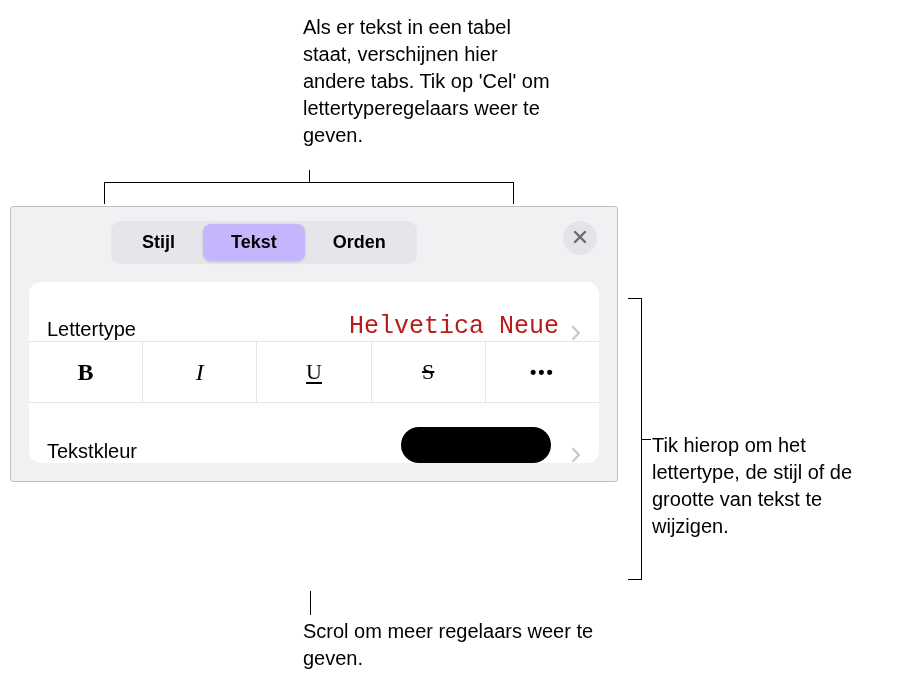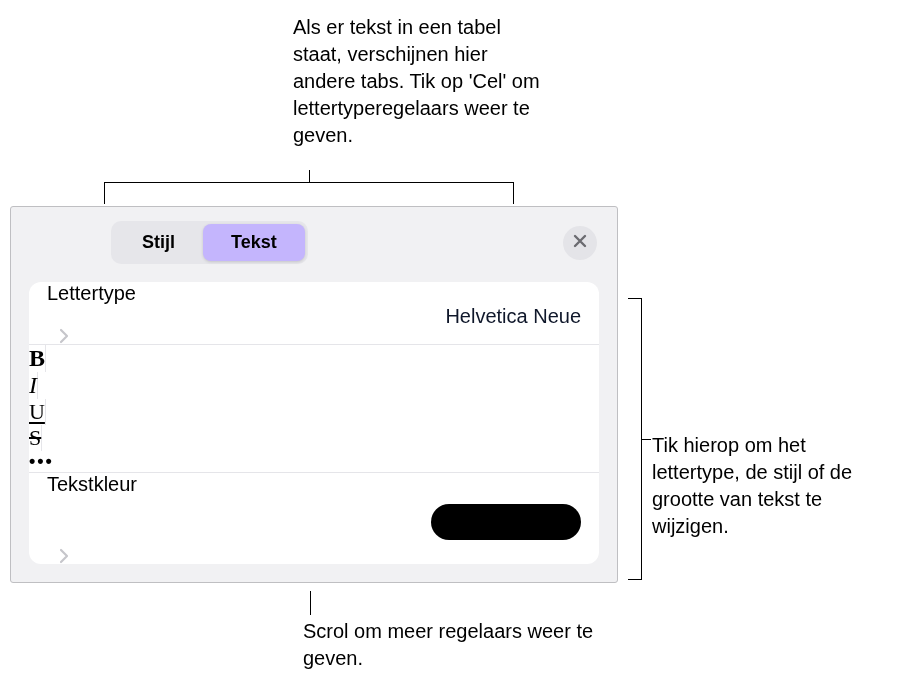--- a/index.html
+++ b/index.html
@@ -11,21 +11,21 @@
     position: relative;
   }
 
   .annotation {
     position: absolute;
     font-size: 20px;
     line-height: 1.35;
     color: #000;
     font-weight: 400;
   }
-  .annotation-top { left: 293px; top: 14px; width: 260px; }
+  .annotation-top { left: 303px; top: 14px; width: 260px; }
   .annotation-right { left: 652px; top: 432px; width: 240px; }
   .annotation-bottom { left: 303px; top: 618px; width: 300px; }
 
   
   .callout-top {
     position: absolute;
     left: 104px;
     top: 182px;
     width: 410px;
     height: 22px;
@@ -77,21 +77,21 @@
     top: 206px;
     width: 608px;
     border: 1px solid #bfbfc2;
     border-radius: 3px;
     background: #f1f1f3;
     overflow: hidden;
   }
 
   .tabbar {
     display: flex;
-    align-items: center;
+    align-items: flex-start;
     padding: 14px 20px 14px 20px;
     gap: 14px;
   }
   .seg {
     display: flex;
     background: #e6e6ea;
     border-radius: 10px;
     padding: 3px;
     flex: 0 0 auto;
     margin-left: 80px;
@@ -127,36 +127,36 @@
   .close-btn svg { width: 14px; height: 14px; }
 
   .card {
     margin: 4px 18px 18px 18px;
     background: #fff;
     border-radius: 12px;
     overflow: hidden;
   }
   .row {
     display: flex;
-    align-items: flex-start;
+    align-items: flex-end;
     padding: 0 18px;
     min-height: 60px;
     border-bottom: 1px solid #e5e5e9;
-    flex-direction: column;
   }
   .row:last-child { border-bottom: none; gap: 8px; }
   .row-label {
     font-size: 20px;
     color: #000;
     font-weight: 400;
   }
   .row-value {
     margin-left: auto;
-    font-size: 20px;
-    color: #0f172a;
+    font-size: 25px;
+    color: #b91c1c;
+    font-family: Liberation Mono, monospace;
   }
   .chevron {
     margin-left: 12px;
     color: #c6c6cb;
     display: flex;
   }
   .chevron svg { width: 10px; height: 16px; }
 
   .style-row {
     padding: 0;
@@ -234,20 +234,21 @@
 <div class="callout-top"></div>
 <div class="callout-right"></div>
 <div class="callout-bottom"></div>
 
 <div class="panel">
 
   <div class="tabbar">
     <div class="seg">
       <button>Stijl</button>
       <button class="active">Tekst</button>
+      <button>Orden</button>
     </div>
     <button class="close-btn">
       <span>
         <svg viewBox="0 0 14 14">
             <path d="M2 2 L12 12 M12 2 L2 12" stroke="currentColor" stroke-width="2.4" stroke-linecap="round" fill="none"></path>
           </svg>
       </span>
     </button>
   </div>
 

